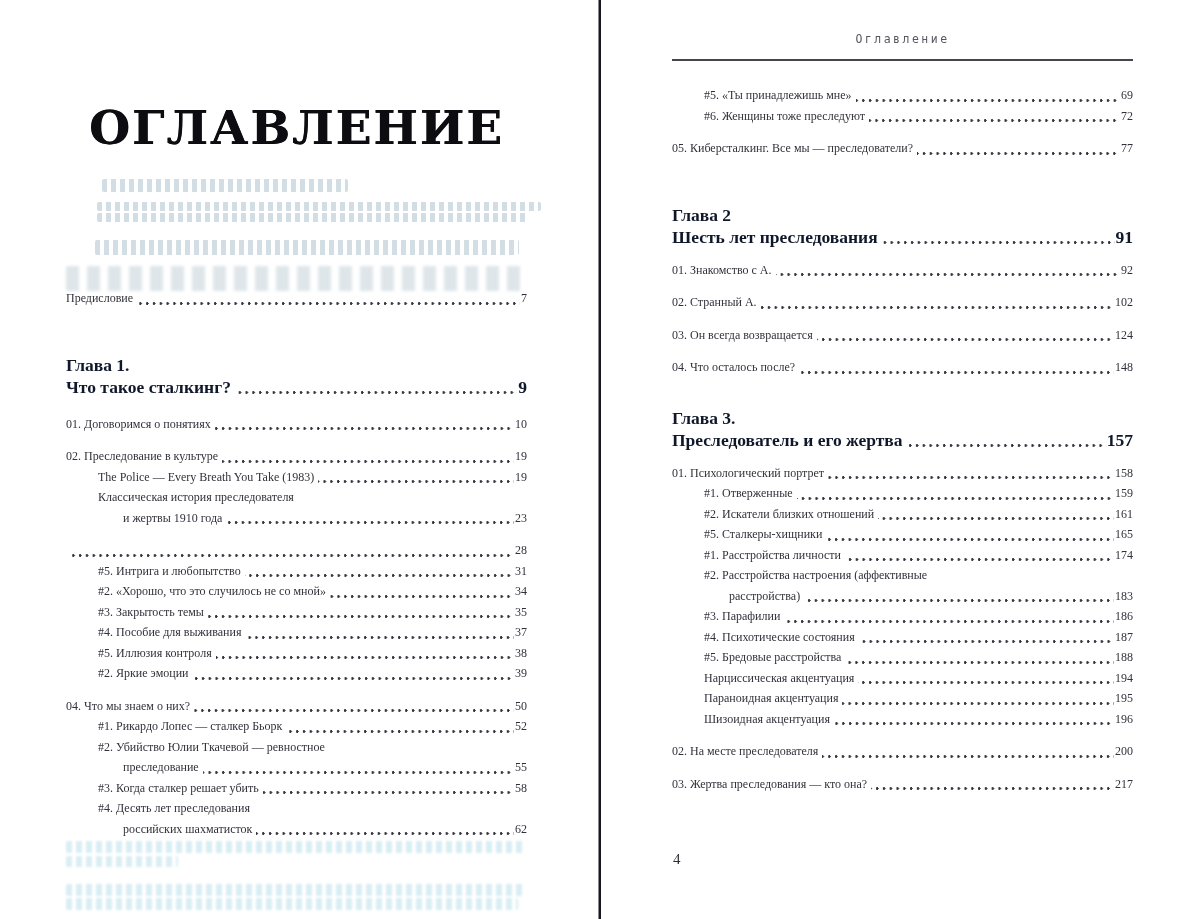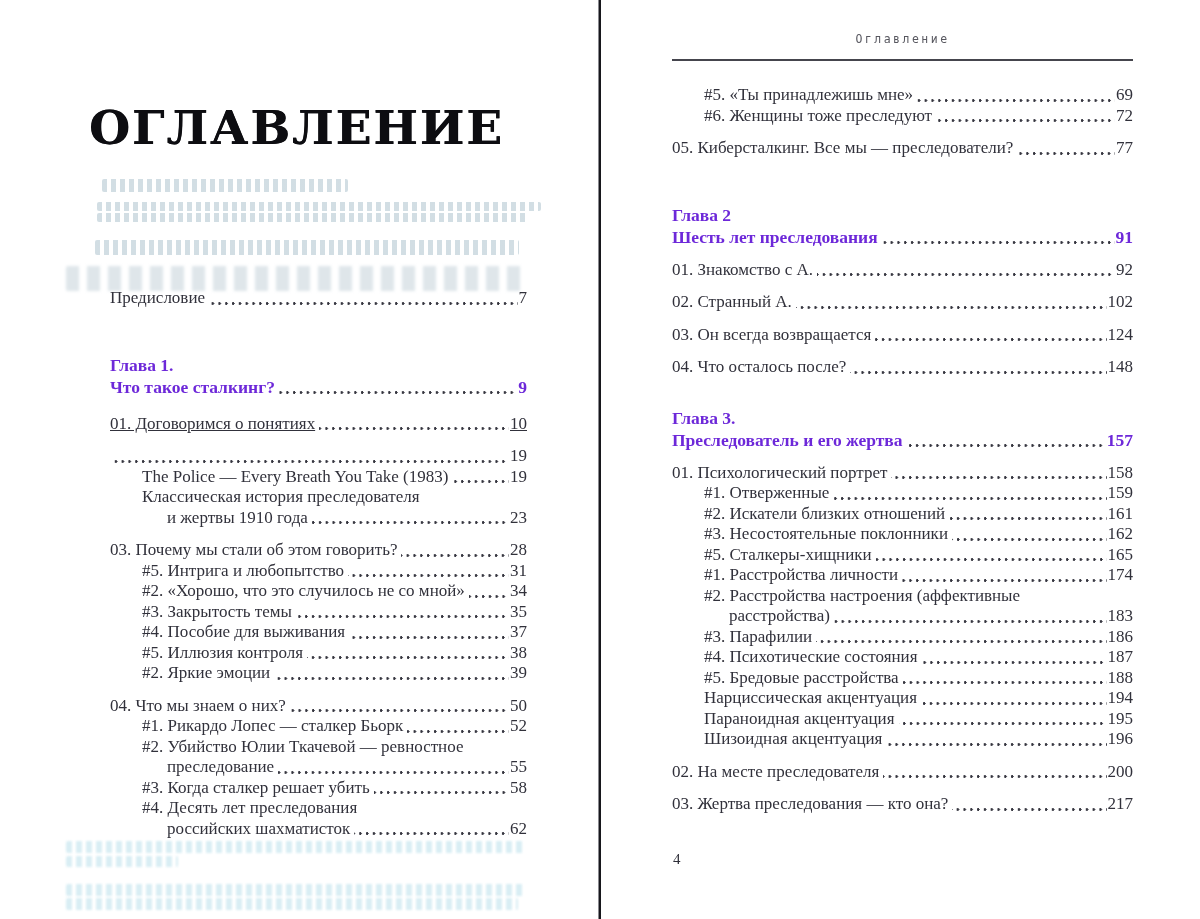--- a/index.html
+++ b/index.html
@@ -44,44 +44,44 @@
     font-size:11.5px;letter-spacing:2.5px;
     color:#45454e;opacity:.9;
   }
   .head-rule{
     position:absolute;top:59px;left:0;right:0;height:2px;
     background:#45454d;
   }
 
   
   .toc{position:absolute;left:0;right:0;}
-  .toc-left{top:288px;margin-left:44px;}
+  .toc-left{top:288px;}
   .toc-right{top:85px;}
 
   .row{
     display:flex;align-items:baseline;
-    font-size:17px;line-height:20.5px;
+    font-size:12px;line-height:20.5px;
     white-space:nowrap;
   }
-  .row.bold{font-weight:700;font-size:17.5px;color:#6d28d9;}
+  .row.bold{font-weight:700;font-size:17.5px;color:#0f172a;}
   .row .t{flex:0 0 auto;}
   .row .leader{
     flex:1 1 auto;min-width:10px;position:relative;
     margin-left:4px;margin-right:1px;height:14px;align-self:flex-end;
   }
   .row .leader::after{
     content:"";position:absolute;left:0;right:0;bottom:4px;height:3px;
     background-image:radial-gradient(circle at 1.2px 1.5px,#35353f 1.15px,rgba(0,0,0,0) 1.5px);
     background-size:6.8px 3px;background-repeat:repeat-x;background-position:100% 0;
   }
   .row .pg{flex:0 0 auto;}
   .ind1{padding-left:32px;}
   .ind2{padding-left:57px;text-align:right;}
   .gap-item{margin-top:12px;align-items:center;}
-  .gap-item2{margin-top:16px;text-decoration:underline;}
+  .gap-item2{margin-top:16px;}
   .gap-sect{margin-top:46px;}
   .gap-sect2{margin-top:30px;}
   .gap-chap{margin-top:2px;}
 
   
   .folio{
     position:absolute;top:851px;left:1px;
     font-size:15px;color:#2e2e38;
   }
 
@@ -134,38 +134,38 @@
           <span class="t">Что такое сталкинг?</span>
           <span class="leader"></span>
           <span class="pg">9</span>
         </div>
         <div class="row ind0 gap-item2">
           <span class="t">01. Договоримся о понятиях</span>
           <span class="leader"></span>
           <span class="pg">10</span>
         </div>
         <div class="row ind0 gap-item">
+          <span class="t">02. Преследование в культуре</span>
           <span class="leader"></span>
           <span class="pg">19</span>
         </div>
         <div class="row ind1">
           <span class="t">The Police — Every Breath You Take (1983)</span>
           <span class="leader"></span>
           <span class="pg">19</span>
         </div>
         <div class="row ind1">
           <span class="t">Классическая история преследователя</span>
         </div>
         <div class="row ind2">
           <span class="t">и жертвы 1910 года</span>
           <span class="leader"></span>
           <span class="pg">23</span>
         </div>
         <div class="row ind0 gap-item">
-          <span class="t">03. Почему мы стали об этом говорить?</span>
           <span class="leader"></span>
           <span class="pg">28</span>
         </div>
         <div class="row ind1">
           <span class="t">#5. Интрига и любопытство</span>
           <span class="leader"></span>
           <span class="pg">31</span>
         </div>
         <div class="row ind1">
           <span class="t">#2. «Хорошо, что это случилось не со мной»</span>
@@ -293,25 +293,20 @@
           <span class="t">#1. Отверженные</span>
           <span class="leader"></span>
           <span class="pg">159</span>
         </div>
         <div class="row ind1">
           <span class="t">#2. Искатели близких отношений</span>
           <span class="leader"></span>
           <span class="pg">161</span>
         </div>
         <div class="row ind1">
-          <span class="t">#3. Несостоятельные поклонники</span>
-          <span class="leader"></span>
-          <span class="pg">162</span>
-        </div>
-        <div class="row ind1">
           <span class="t">#5. Сталкеры-хищники</span>
           <span class="leader"></span>
           <span class="pg">165</span>
         </div>
         <div class="row ind1">
           <span class="t">#1. Расстройства личности</span>
           <span class="leader"></span>
           <span class="pg">174</span>
         </div>
         <div class="row ind1">

